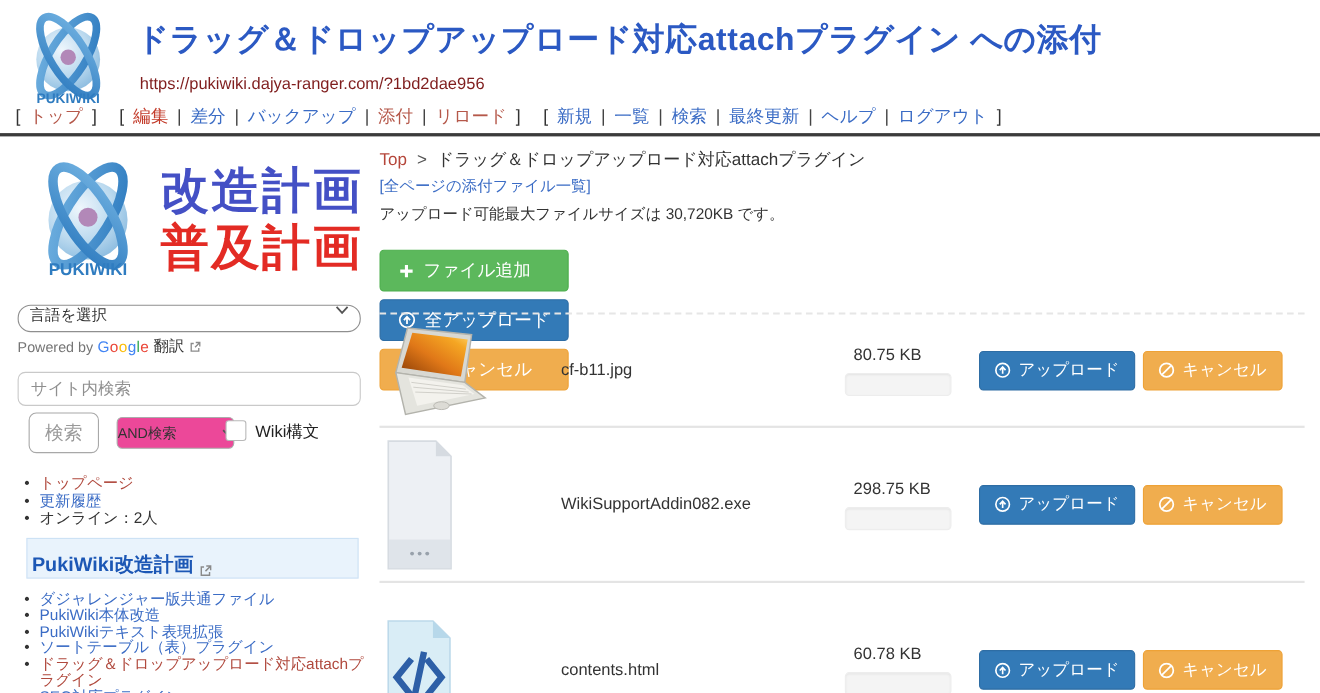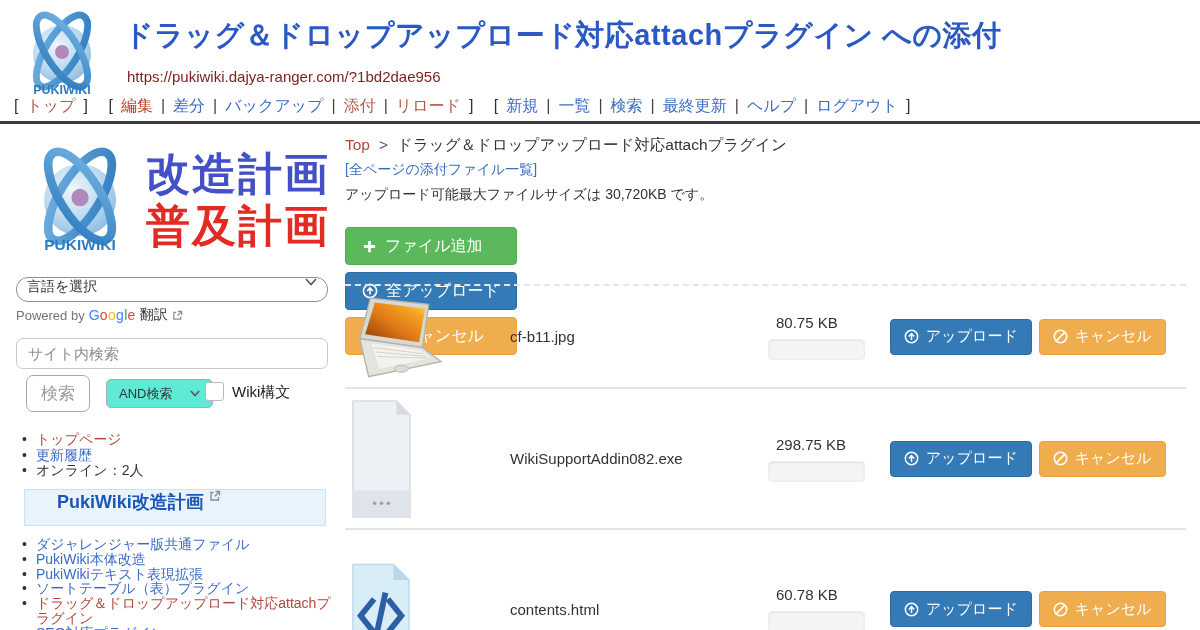--- a/index.html
+++ b/index.html
@@ -31,34 +31,34 @@
 
   .lang-select { position:absolute; left:16px; top:277px; width:312px; height:25px; border:1px solid #8f8f8f; border-radius:12px; background:#fff; display:flex; justify-content:space-between; padding:0 10px; font-size:14px; color:#333; cursor:pointer; }
   .powered { position:absolute; left:16px; top:306px; font-size:13px; color:#757575; display:flex; align-items:center; gap:4px; }
   .google-word { font-size:14px; font-weight:500; letter-spacing:.3px; }
   .g1{color:#4285F4}.g2{color:#EA4335}.g3{color:#FBBC05}.g4{color:#4285F4}.g5{color:#34A853}.g6{color:#EA4335}
   .powered .trans { color:#333; font-size:14px; }
 
   .search-input { position:absolute; left:16px; top:338px; width:312px; height:31px; border:1px solid #c9c9c9; border-radius:7px; font-size:15px; padding:0 11px; color:#333; outline:none; font-family:inherit; }
   .search-input::placeholder { color:#8f8f8f; }
   .search-btn { position:absolute; left:26px; top:375px; width:64px; height:37px; background:#fff; border:1px solid #a8a8a8; border-radius:7px; font-size:17px; color:#9a9a9a; display:flex; align-items:center; justify-content:center; cursor:pointer; }
-  .and-select { position:absolute; left:106px; top:379px; width:107px; height:29px; border:1px solid #ababab; border-radius:5px; background:#5eead4; font-size:13px; color:#333; display:flex; align-items:center; justify-content:space-between; padding:0 12px; cursor:pointer; }
+  .and-select { position:absolute; left:106px; top:379px; width:107px; height:29px; border:1px solid #ababab; border-radius:5px; background:#ec4899; font-size:13px; color:#333; display:flex; align-items:center; justify-content:space-between; padding:0 0; cursor:pointer; }
   .wiki-check { position:absolute; left:205px; top:382px; width:19px; height:19px; border:1px solid #b9b9b9; border-radius:3px; background:#fff; cursor:pointer; }
   .wiki-label { position:absolute; left:232px; top:383px; font-size:15px; color:#222; }
 
   ul.side-list { list-style:none; }
   ul.side-list li { position:relative; padding-left:16px; }
   ul.side-list li::before { content:"•"; position:absolute; left:2px; color:#333; }
   .quick-list { position:absolute; left:20px; top:432px; font-size:14px; line-height:15.5px; }
   .quick-list a { text-decoration:none; cursor:pointer; }
   .q-red { color:#b0493d; }
   .q-blue { color:#3b6cc5; }
   .q-plain { color:#333; }
 
-  .side-panel { position:absolute; left:24px; top:489px; width:302px; height:37px; background:#e9f3fc; border:1px solid #cde2f5; display:flex; align-items:flex-start; padding-left:32px; gap:5px; }
+  .side-panel { position:absolute; left:24px; top:489px; width:302px; height:37px; background:#e9f3fc; border:1px solid #cde2f5; display:flex; align-items:flex-end; padding-left:4px; gap:5px; }
   .side-panel .panel-title { font-size:18px; font-weight:700; color:#1c57b5; cursor:pointer; }
 
   .links-list { position:absolute; left:20px; top:537px; width:316px; font-size:14px; line-height:14.8px; }
   .links-list li { margin-bottom:0; }
   .links-list a { color:#3b6cc5; text-decoration:none; cursor:pointer; }
   .links-list li.current a { color:#b0493d; }
 
   
   .breadcrumb { position:absolute; left:345px; top:135px; font-size:15.5px; color:#555; }
   .breadcrumb .home { color:#b5463a; text-decoration:none; cursor:pointer; }

